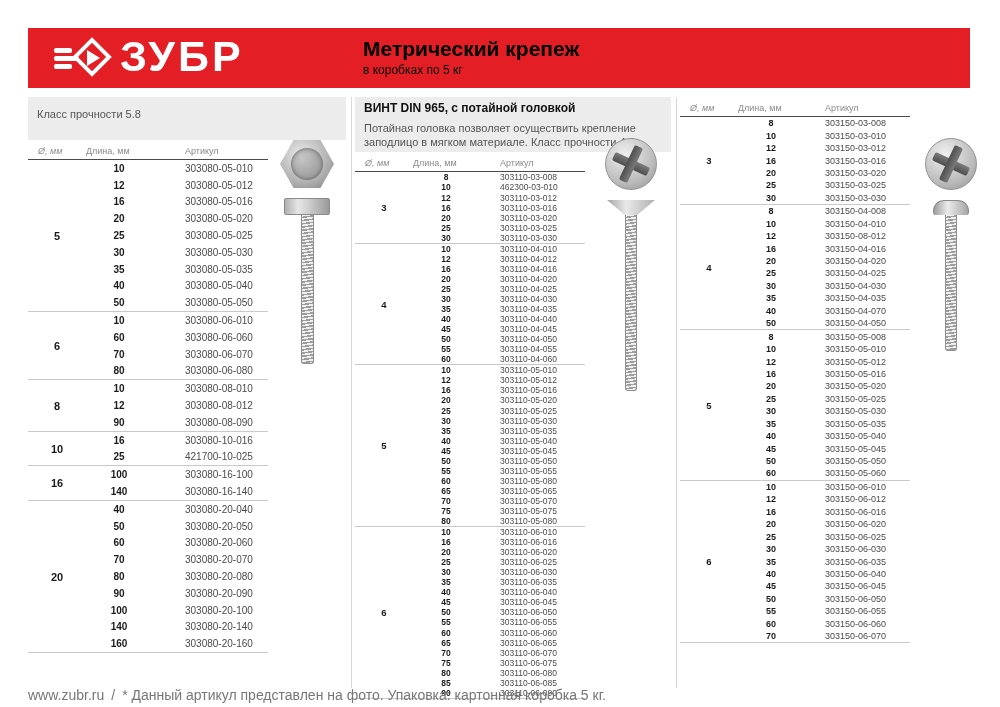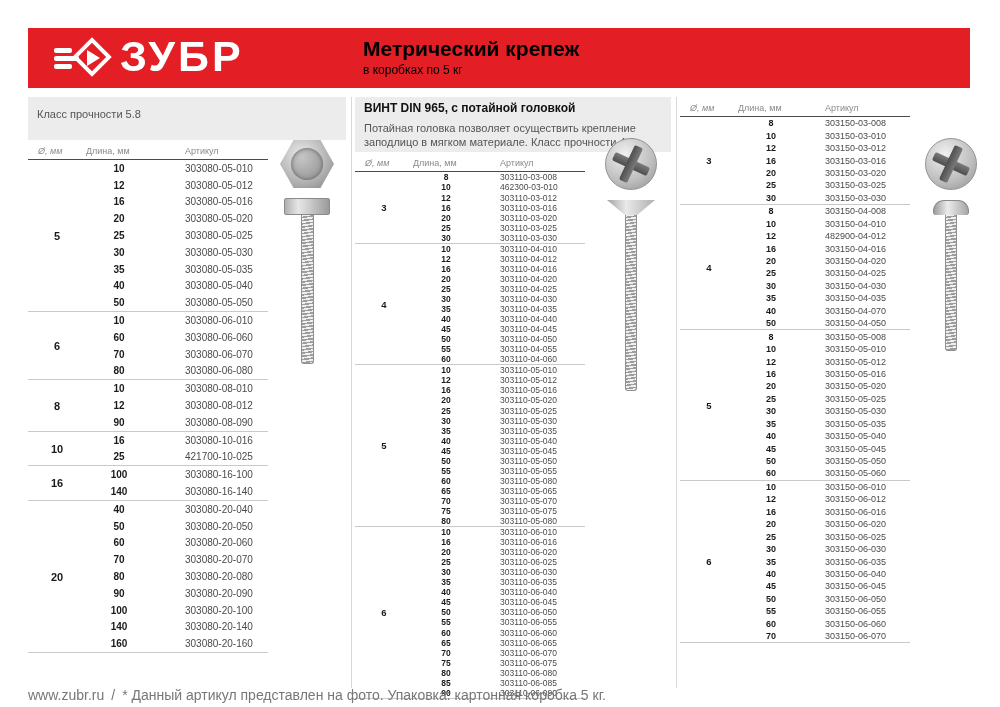--- a/index.html
+++ b/index.html
@@ -560,21 +560,21 @@
             <div class="row">
               <span class="len">8</span>
               <span class="art">303150-04-008</span>
             </div>
             <div class="row">
               <span class="len">10</span>
               <span class="art">303150-04-010</span>
             </div>
             <div class="row">
               <span class="len">12</span>
-              <span class="art">482900-04-012</span>
+              <span class="art">303150-08-012</span>
             </div>
             <div class="row">
               <span class="len">16</span>
               <span class="art">303150-04-016</span>
             </div>
             <div class="row">
               <span class="len">20</span>
               <span class="art">303150-04-020</span>
             </div>
             <div class="row">

